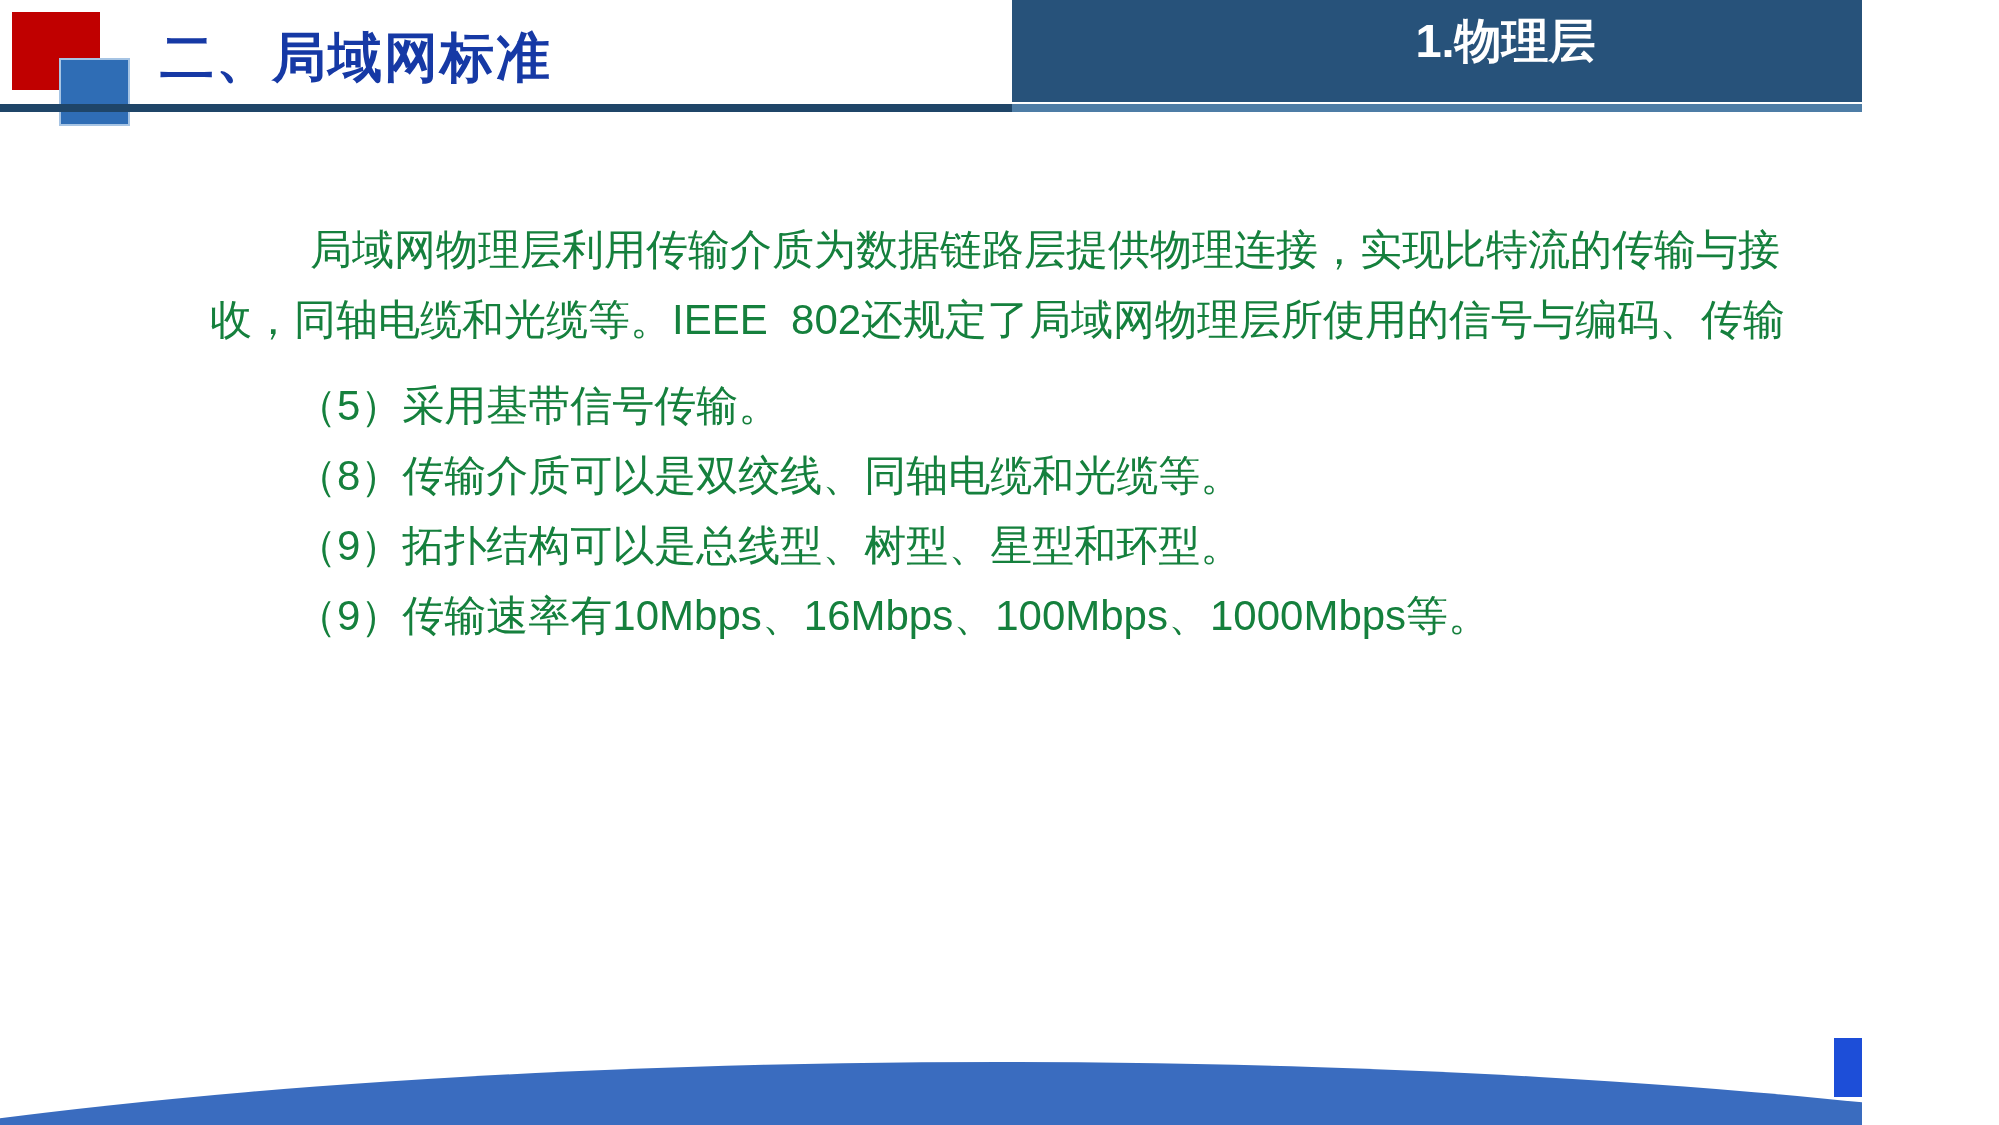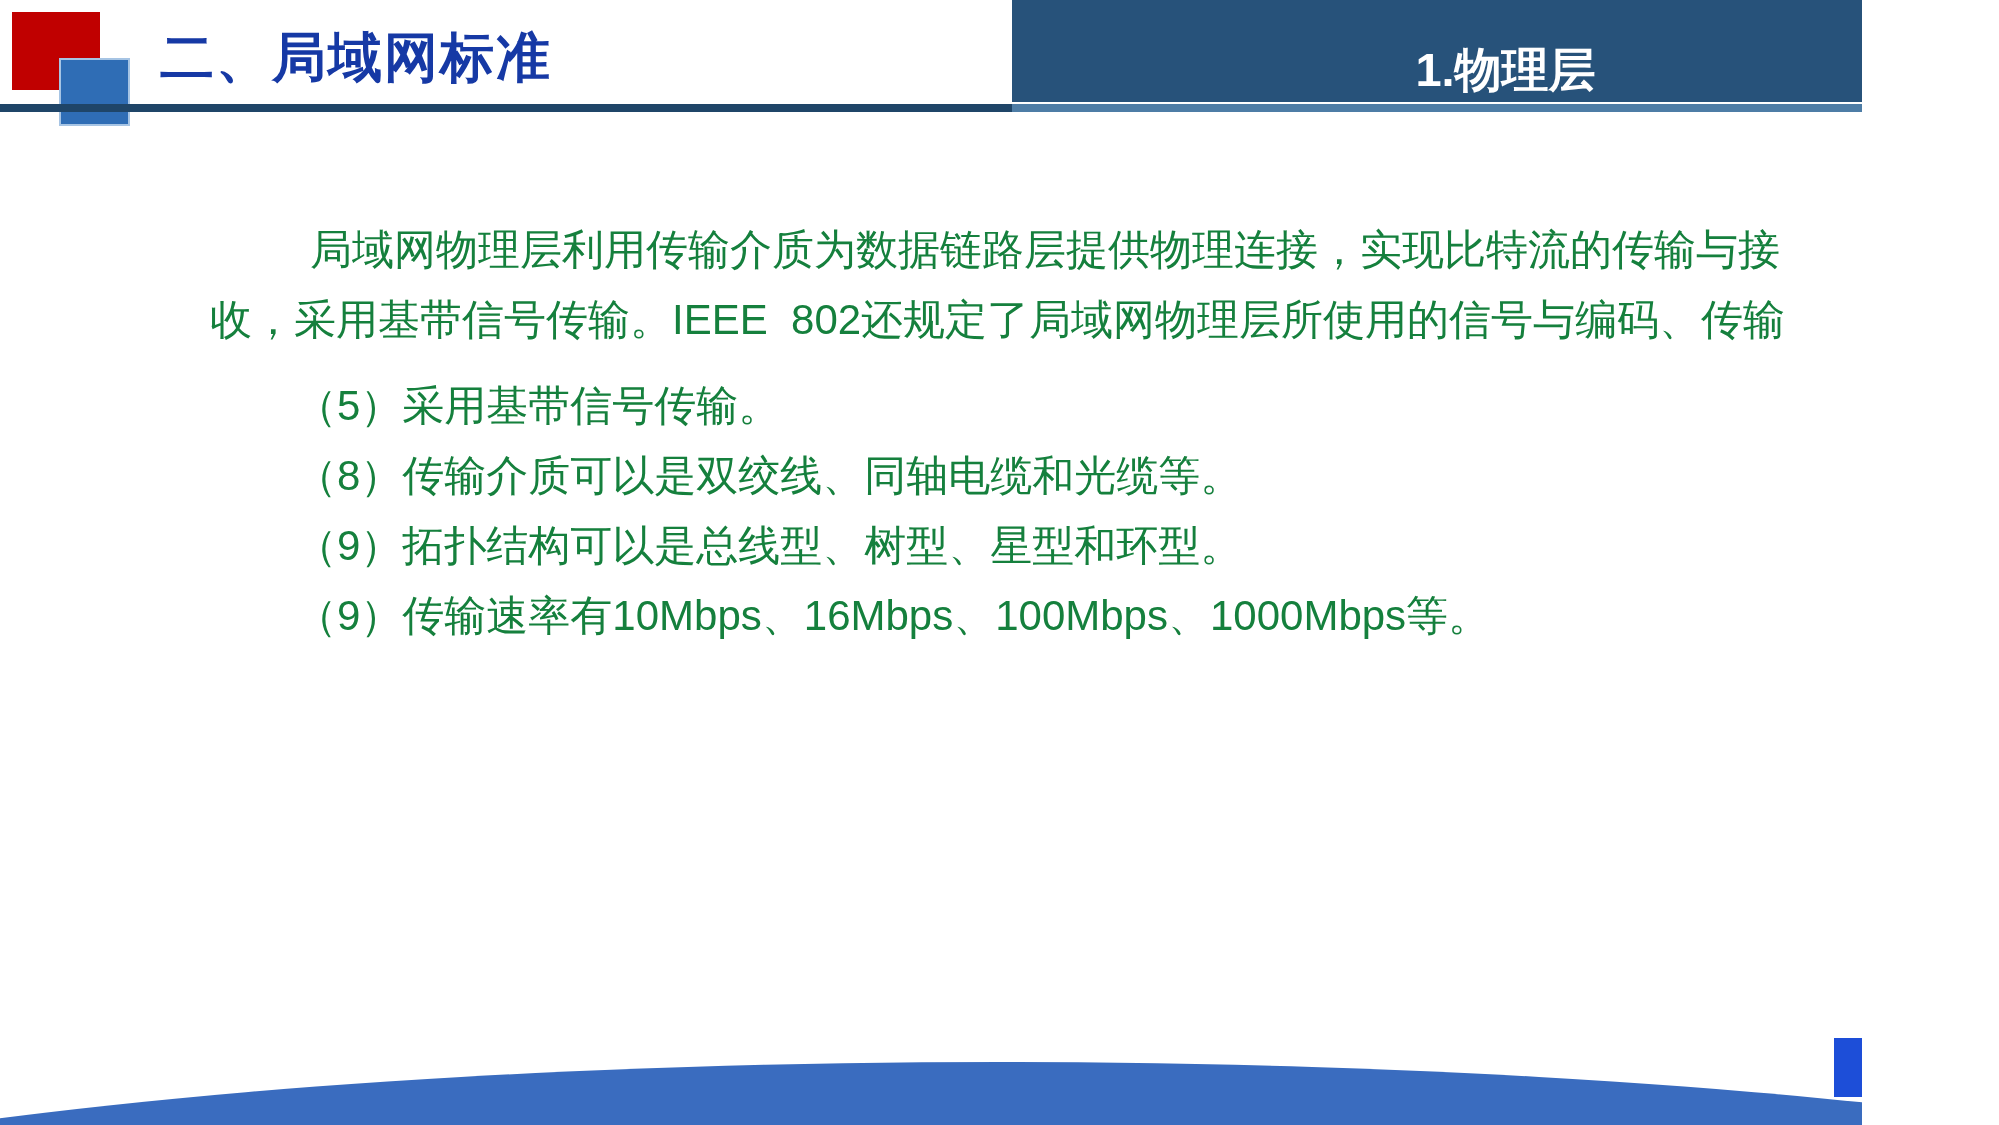--- a/index.html
+++ b/index.html
@@ -26,21 +26,21 @@
   }
   .slide-title {
     position: absolute; left: 160px; top: 22px;
     font-size: 54px; font-weight: bold; color: #1639A5;
     letter-spacing: 2px; z-index: 3; white-space: nowrap;
   }
   .section-banner {
     position: absolute; left: 1012px; top: 0;
     width: 987px; height: 102px;
     background: #27527A; z-index: 2;
-    display: flex; align-items: flex-end; justify-content: center;
+    display: flex; align-items: flex-start; justify-content: center;
   }
   .section-banner .banner-text {
     color: #ffffff; font-size: 47px; font-weight: bold;
     padding-top: 10px; white-space: nowrap;
   }
   .rule-dark {
     position: absolute; left: 0; top: 104px;
     width: 1012px; height: 8px; background: #1F4568; z-index: 4;
   }
   .rule-light {
@@ -86,21 +86,21 @@
 
   <div class="section-banner">
     <span class="banner-text">1.物理层</span>
   </div>
 
   <div class="rule-dark"></div>
   <div class="rule-light"></div>
 
   <div class="body-text">
     <div class="para-line indent-first">局域网物理层利用传输介质为数据链路层提供物理连接，实现比特流的传输与接</div>
-    <div class="para-line">收，采用基带信号传输。IEEE  802还规定了局域网物理层所使用的信号与编码、传输</div>
+    <div class="para-line">收，同轴电缆和光缆等。IEEE  802还规定了局域网物理层所使用的信号与编码、传输</div>
 
     <div class="item-line first">（5）采用基带信号传输。</div>
     <div class="item-line">（8）传输介质可以是双绞线、同轴电缆和光缆等。</div>
     <div class="item-line">（9）拓扑结构可以是总线型、树型、星型和环型。</div>
     <div class="item-line">（9）传输速率有10Mbps、16Mbps、100Mbps、1000Mbps等。</div>
   </div>
 
   <div class="bottom-curve"></div>
   <div class="page-number-box">
     <span>10</span>

